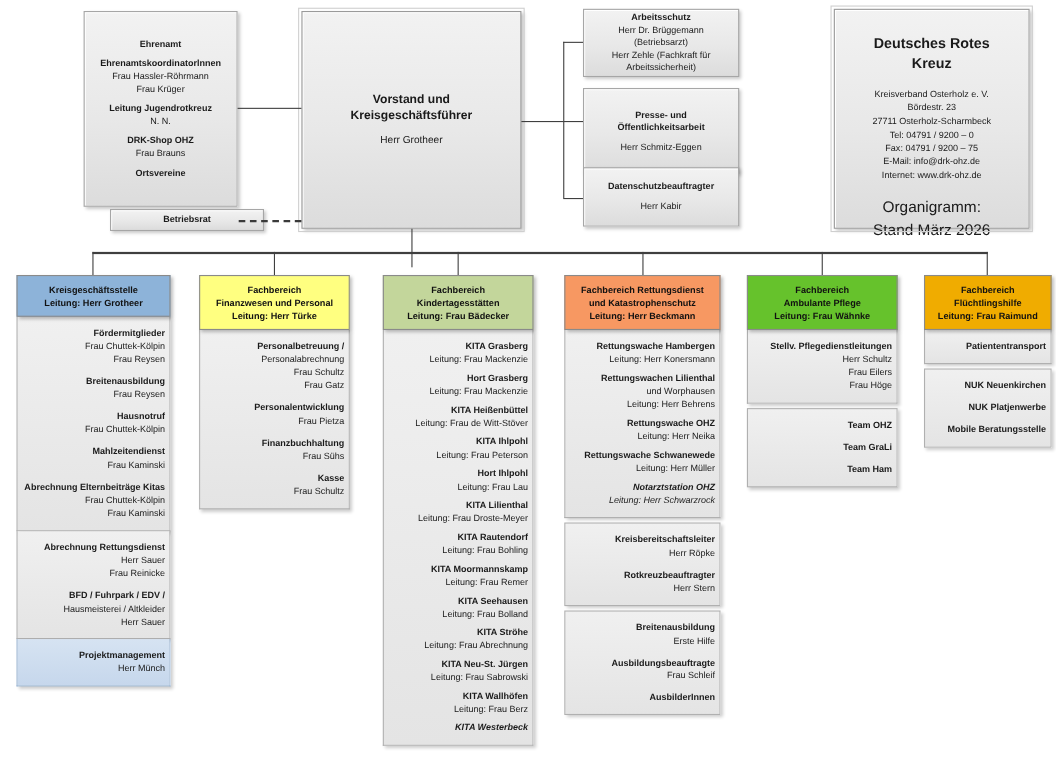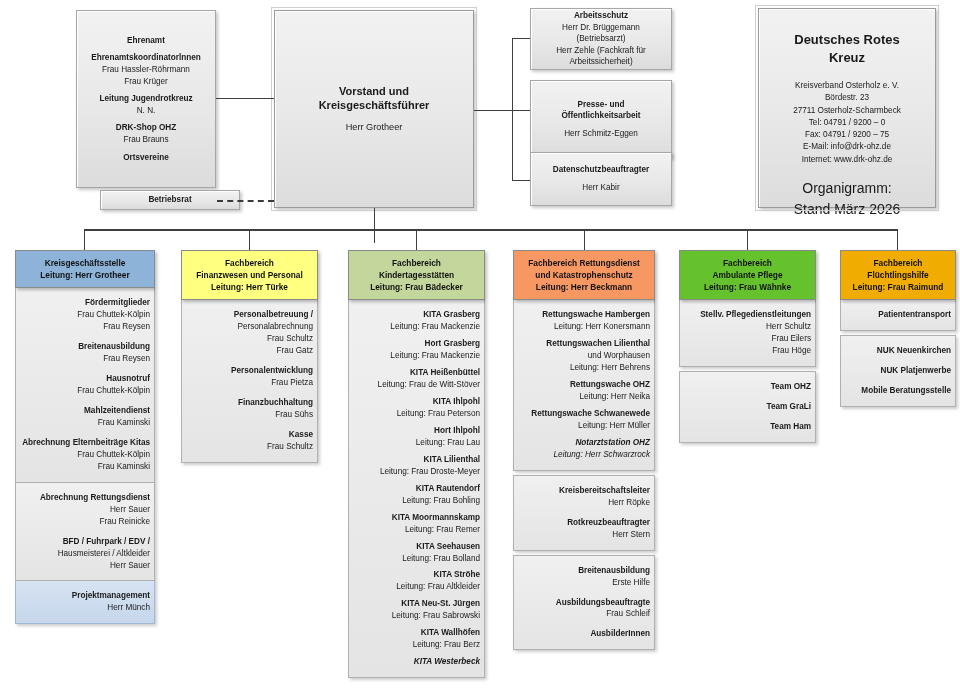--- a/index.html
+++ b/index.html
@@ -298,21 +298,21 @@
         <div class="tight">
           <div class="b">KITA Moormannskamp</div>
           <div>Leitung: Frau Remer</div>
         </div>
         <div class="tight">
           <div class="b">KITA Seehausen</div>
           <div>Leitung: Frau Bolland</div>
         </div>
         <div class="tight">
           <div class="b">KITA Ströhe</div>
-          <div>Leitung: Frau Altkleider</div>
+          <div>Leitung: Frau Abrechnung</div>
         </div>
         <div class="tight">
           <div class="b">KITA Neu-St. Jürgen</div>
           <div>Leitung: Frau Sabrowski</div>
         </div>
         <div class="tight">
           <div class="b">KITA Wallhöfen</div>
           <div>Leitung: Frau Berz</div>
         </div>
         <div class="tight">

